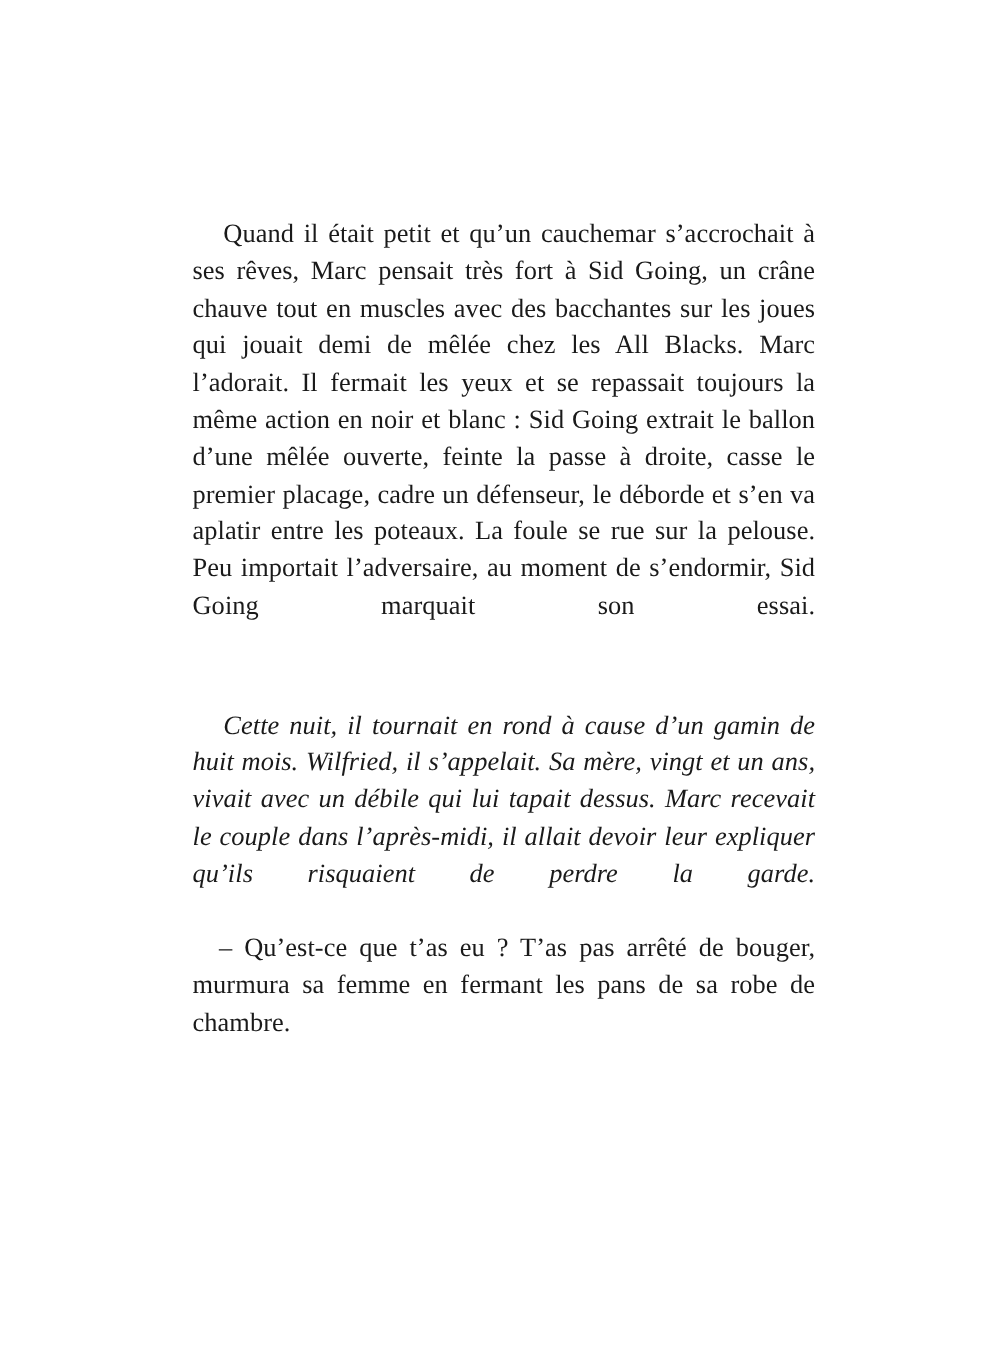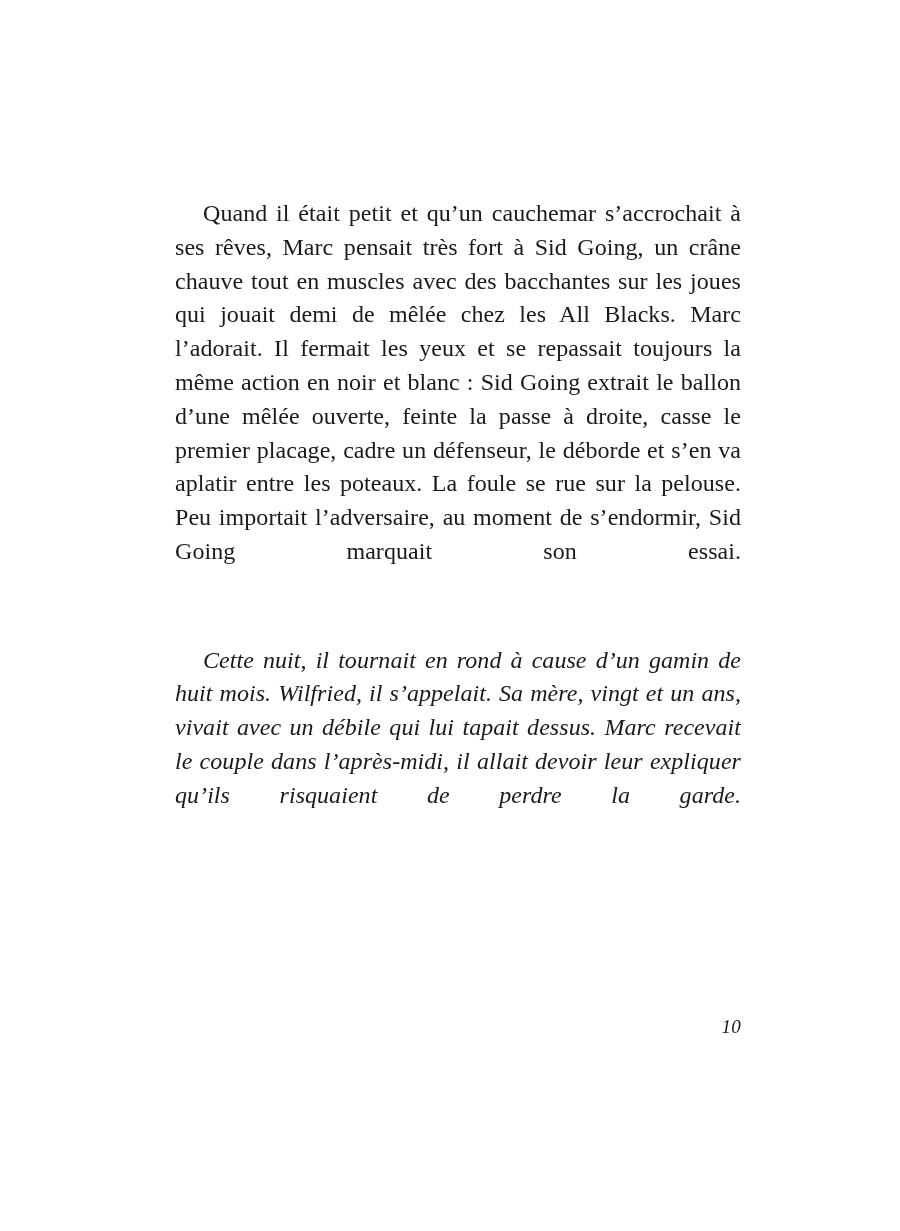--- a/index.html
+++ b/index.html
@@ -82,18 +82,18 @@
 <body>
 
 <div id="page">
 
   <div id="text-block">
 
     <p class="para indent">Quand il était petit et qu’un cauchemar s’accrochait à ses rêves, Marc pensait très fort à Sid Going, un crâne chauve tout en muscles avec des bacchantes sur les joues qui jouait demi de mêlée chez les All Blacks. Marc l’adorait. Il fermait les yeux et se repassait toujours la même action en noir et blanc : Sid Going extrait le ballon d’une mêlée ouverte, feinte la passe à droite, casse le premier placage, cadre un défenseur, le déborde et s’en va aplatir entre les poteaux. La foule se rue sur la pelouse. Peu importait l’adversaire, au moment de s’endormir, Sid Going marquait son essai.</p>
 
     <p class="para indent gap-before">Cette nuit, il tournait en rond à cause d’un gamin de huit mois. Wilfried, il s’appelait. Sa mère, vingt et un ans, vivait avec un débile qui lui tapait dessus. Marc recevait le couple dans l’après-midi, il allait devoir leur expliquer qu’ils risquaient de perdre la garde.</p>
 
+    <p class="para dialogue">– Qu’est-ce que t’as eu ? T’as pas arrêté de bouger, murmura sa femme en fermant les pans de sa robe de chambre.</p>
 
   </div>
 
-  <div id="folio">10</div>
 
 </div>
 
 </body></html>

